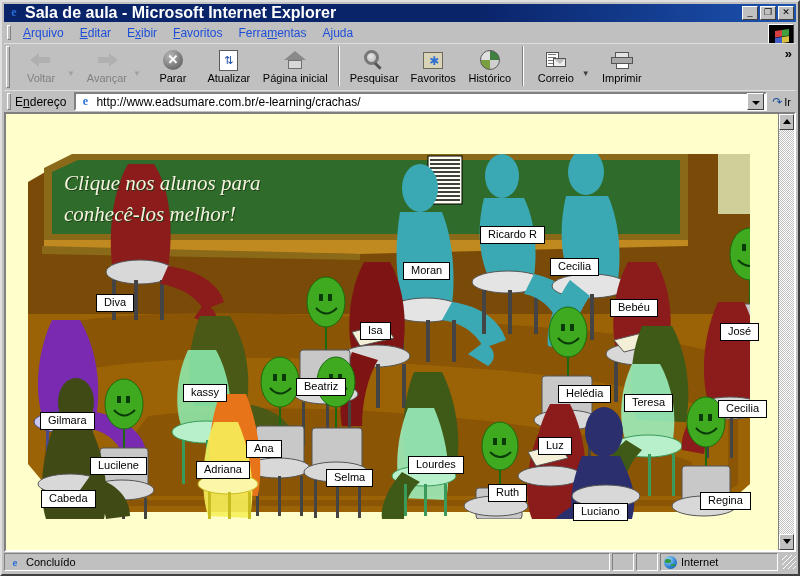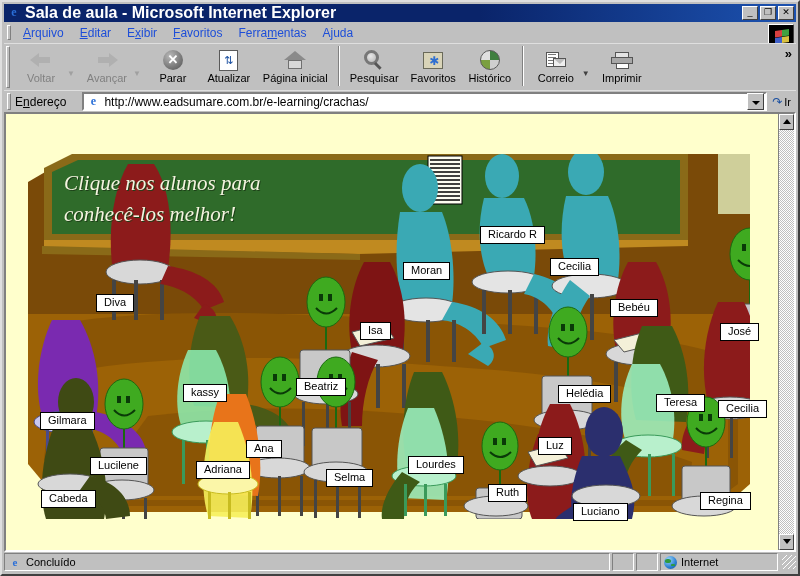--- a/index.html
+++ b/index.html
@@ -199,21 +199,21 @@
     position:absolute;left:2px;top:88px;width:792px;height:21px;
     background:#c0c0c0;display:flex;align-items:center;
     border-top:1px solid #dfdfdf;
   }
   .addr-grip{
     width:4px;height:17px;margin:0 4px 0 3px;
     border-left:1px solid #fff;border-top:1px solid #fff;
     border-right:1px solid #808080;border-bottom:1px solid #808080;
     box-sizing:border-box;flex:0 0 auto;
   }
-  .addr-label{font-size:12px;color:#000;margin-right:16px;flex:0 0 auto;}
+  .addr-label{font-size:12px;color:#000;margin-right:8px;flex:0 0 auto;}
   .addr-box{
     flex:1 1 auto;height:19px;background:#fff;display:flex;align-items:center;
     border-left:2px solid #808080;border-top:2px solid #808080;
     border-right:2px solid #fff;border-bottom:2px solid #fff;
     box-sizing:border-box;position:relative;min-width:0;
   }
   .addr-ie{
     width:16px;height:15px;margin:0 3px 0 1px;flex:0 0 auto;
     color:#2a6fd8;font-size:12px;font-weight:bold;line-height:15px;text-align:center;
     font-family:"Liberation Serif",serif;
@@ -807,21 +807,21 @@
         <div class="tag" style="left:375px;top:108px">Moran</div>
         <div class="tag" style="left:452px;top:72px">Ricardo R</div>
         <div class="tag" style="left:522px;top:104px">Cecilia</div>
         <div class="tag" style="left:582px;top:145px">Bebéu</div>
         <div class="tag" style="left:692px;top:169px">José</div>
         <div class="tag" style="left:332px;top:168px">Isa</div>
         <div class="tag" style="left:155px;top:230px">kassy</div>
         <div class="tag" style="left:268px;top:224px">Beatriz</div>
         <div class="tag" style="left:12px;top:258px">Gilmara</div>
         <div class="tag" style="left:530px;top:231px">Helédia</div>
-        <div class="tag" style="left:628px;top:240px">Teresa</div>
+        <div class="tag" style="left:596px;top:240px">Teresa</div>
         <div class="tag" style="left:690px;top:246px">Cecilia</div>
         <div class="tag" style="left:218px;top:286px">Ana</div>
         <div class="tag" style="left:62px;top:303px">Lucilene</div>
         <div class="tag" style="left:168px;top:307px">Adriana</div>
         <div class="tag" style="left:298px;top:315px">Selma</div>
         <div class="tag" style="left:380px;top:302px">Lourdes</div>
         <div class="tag" style="left:510px;top:283px">Luz</div>
         <div class="tag" style="left:13px;top:336px">Cabeda</div>
         <div class="tag" style="left:460px;top:330px">Ruth</div>
         <div class="tag" style="left:545px;top:349px">Luciano</div>

